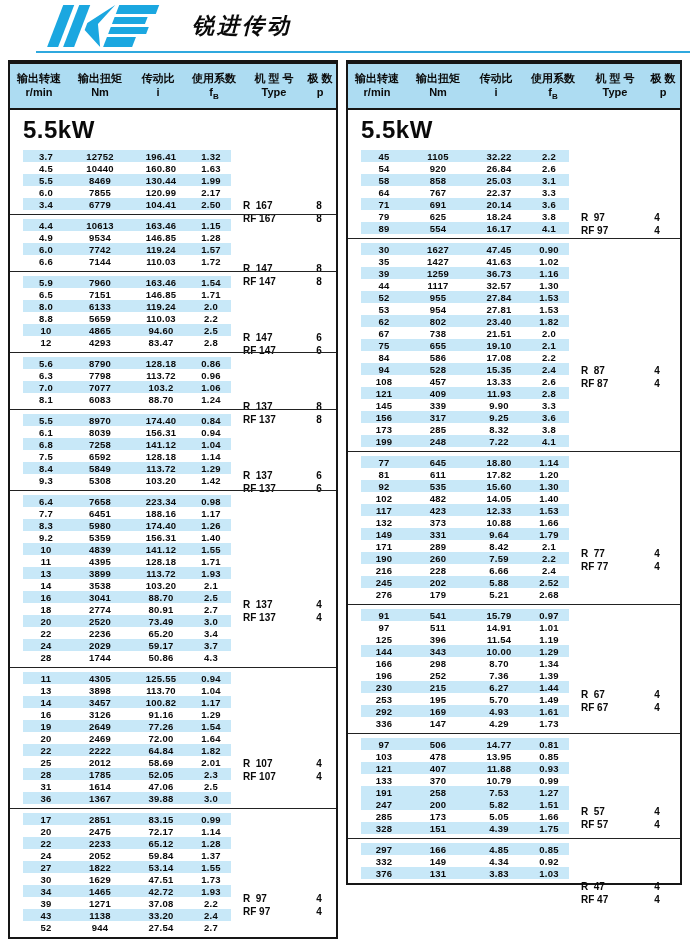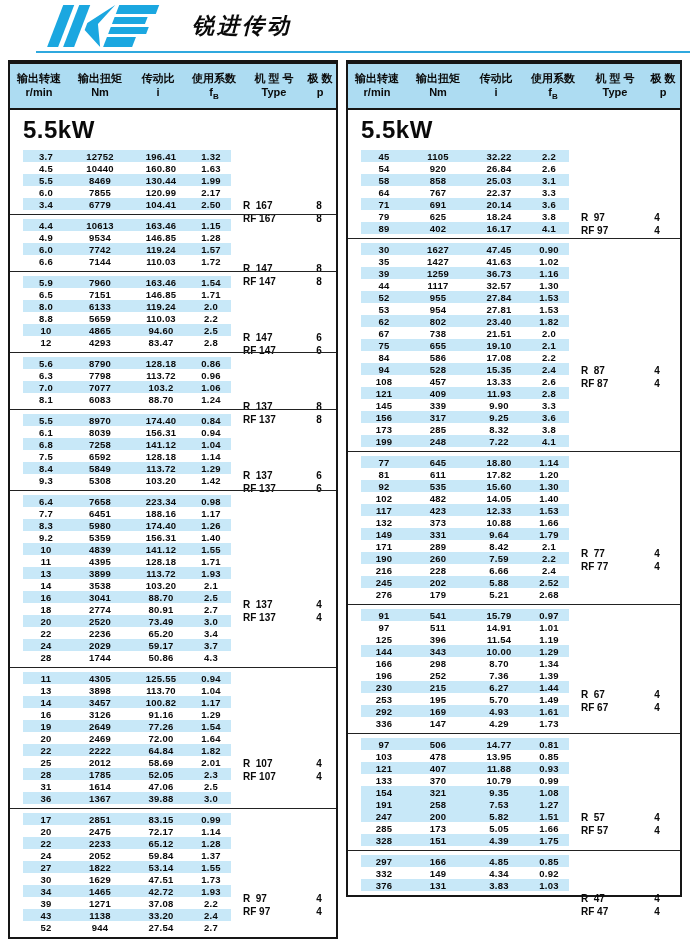--- a/index.html
+++ b/index.html
@@ -755,21 +755,21 @@
                 <div class="stripe">
                   <span class="cell">79</span>
                   <span class="cell">625</span>
                   <span class="cell">18.24</span>
                   <span class="cell">3.8</span>
                 </div>
               </div>
               <div class="row odd">
                 <div class="stripe">
                   <span class="cell">89</span>
-                  <span class="cell">402</span>
+                  <span class="cell">554</span>
                   <span class="cell">16.17</span>
                   <span class="cell">4.1</span>
                 </div>
               </div>
             </div>
             <div class="model">
               <div class="model-line">
                 <span class="mtype">R  97</span>
                 <span class="mpoles">4</span>
               </div>
@@ -1158,28 +1158,20 @@
                   <span class="cell">11.88</span>
                   <span class="cell">0.93</span>
                 </div>
               </div>
               <div class="row even">
                 <div class="stripe">
                   <span class="cell">133</span>
                   <span class="cell">370</span>
                   <span class="cell">10.79</span>
                   <span class="cell">0.99</span>
-                </div>
-              </div>
-              <div class="row odd">
-                <div class="stripe">
-                  <span class="cell">154</span>
-                  <span class="cell">321</span>
-                  <span class="cell">9.35</span>
-                  <span class="cell">1.08</span>
                 </div>
               </div>
               <div class="row odd">
                 <div class="stripe">
                   <span class="cell">191</span>
                   <span class="cell">258</span>
                   <span class="cell">7.53</span>
                   <span class="cell">1.27</span>
                 </div>
               </div>

